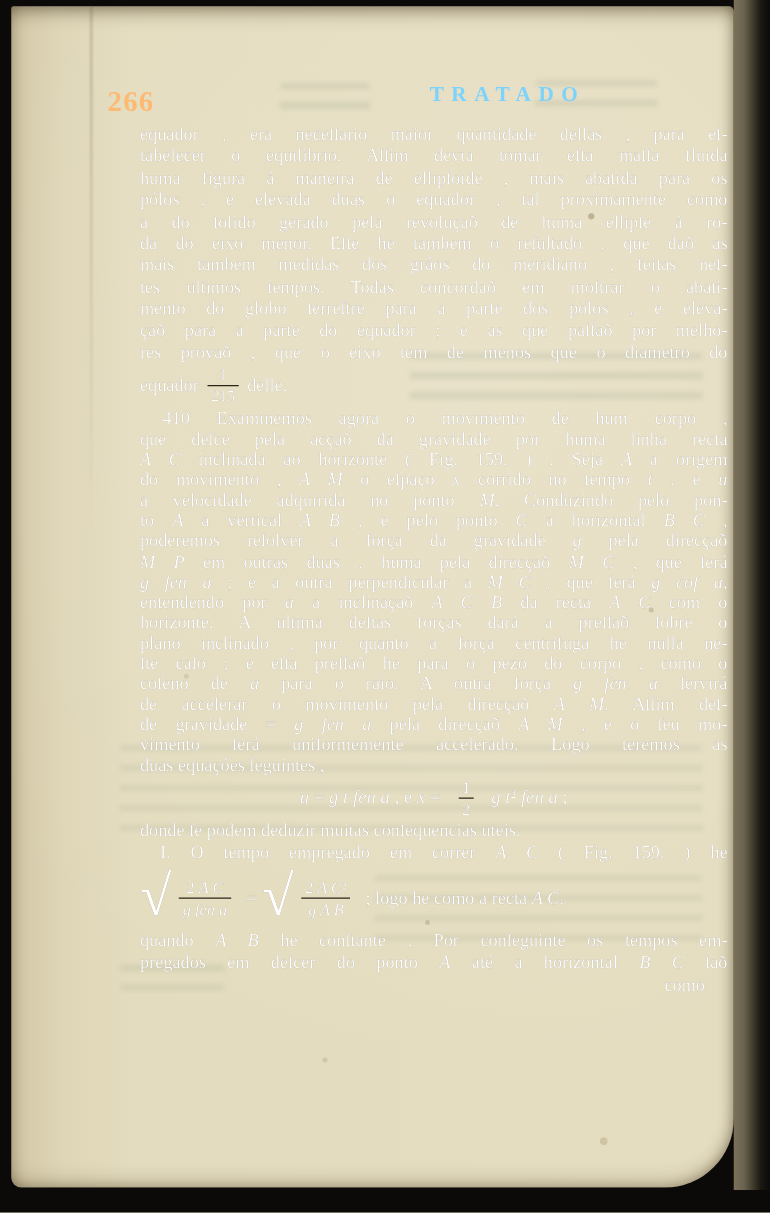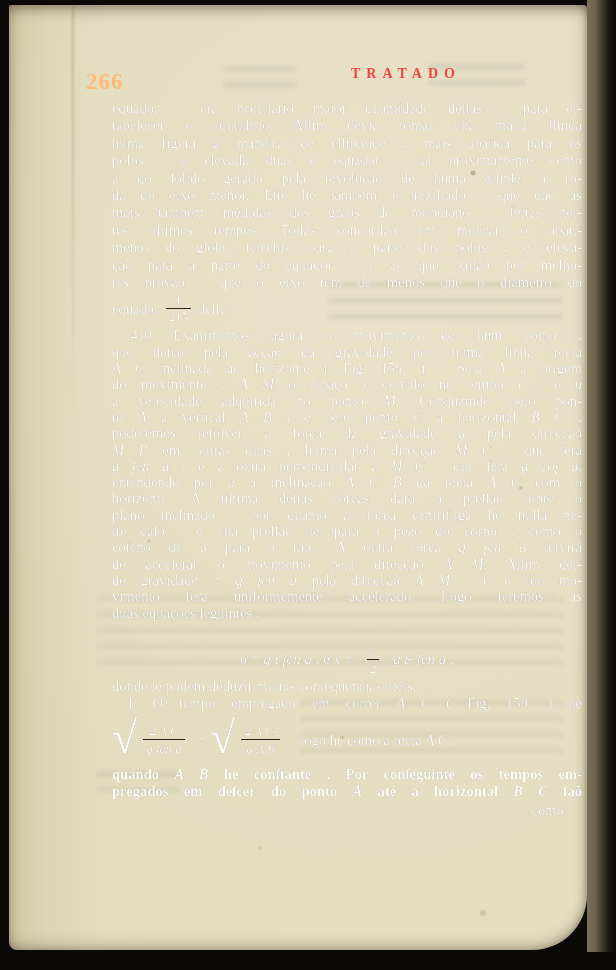--- a/index.html
+++ b/index.html
@@ -52,45 +52,45 @@
   .sm5 { left:300px; top:700px; width:262px; height:58px; opacity:.8; }
   .sm6 { left:96px;  top:772px; width:84px;  height:20px; }
   
   .ink { color:#2e251a; }
   .folio {
     position:absolute; left:86px; top:69px;
     font-size:23px; font-weight:bold; letter-spacing:1px; color:#fdba74;
   }
   .running-title {
     position:absolute; left:286px; top:66px; width:240px; text-align:center;
-    font-size:14px; font-weight:bold; letter-spacing:6px; color:#ef4444;
+    font-size:17px; font-weight:bold; letter-spacing:6px; color:#7dd3fc;
   }
   .text-block {
     position:absolute; left:112px; top:100px; width:470px;
     font-size:14.6px; color:#ffffff; text-shadow:0 0 .5px rgba(45,35,20,.55);
   }
   .line { text-align:justify; text-align-last:justify; white-space:normal; }
   .noj  { text-align:left; text-align-last:auto; }
   .para1 .line { line-height:17.4px; }
   .para2 .line { line-height:16.3px; }
   .para2 .line:first-child { text-indent:18px; }
-  .para3 .line { line-height:17.4px;font-weight:bold; }
+  .para3 .line { line-height:17.4px; }
   .fracline {
     height:31px; display:flex; align-items:center; margin:2px 0 3px;
     line-height:1;
   }
   .frac {
     display:inline-flex; flex-direction:column; align-items:center;
     margin:0 7px; font-size:12.5px; line-height:1.1; vertical-align:middle;
   }
   .frac .num { padding:0 3px 1px; border-bottom:1.3px solid #2e251a; align-self:stretch; text-align:center; }
   .frac .den { padding:1.5px 3px 0; }
   .eq1 {
     display:flex; justify-content:center; align-items:center; gap:7px;
-    margin:24px 0 3px; font-size:15px; height:30px;
+    margin:3px 0 3px; font-size:15px; height:30px;
   }
   .donde { line-height:17.6px; margin-top:2px; }
   .tempo { line-height:17.6px; text-indent:16px; }
   .eq2 {
     display:flex; align-items:center; gap:5px; margin:3px 0 2px;
     height:48px; font-size:14.6px;
   }
   .sqrt { display:inline-flex; align-items:center; }
   .rad  { font-size:46px; line-height:.85; font-style:normal; margin-right:-1px; transform:translateY(-2px); }
   .eq2 .frac, .eq1 .frac { font-size:13px; }

